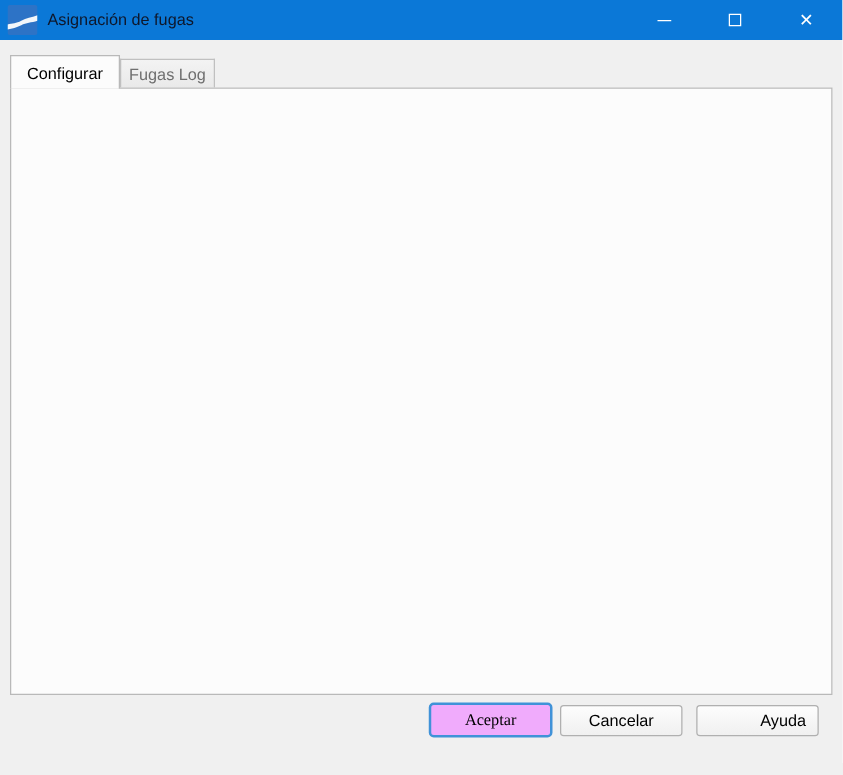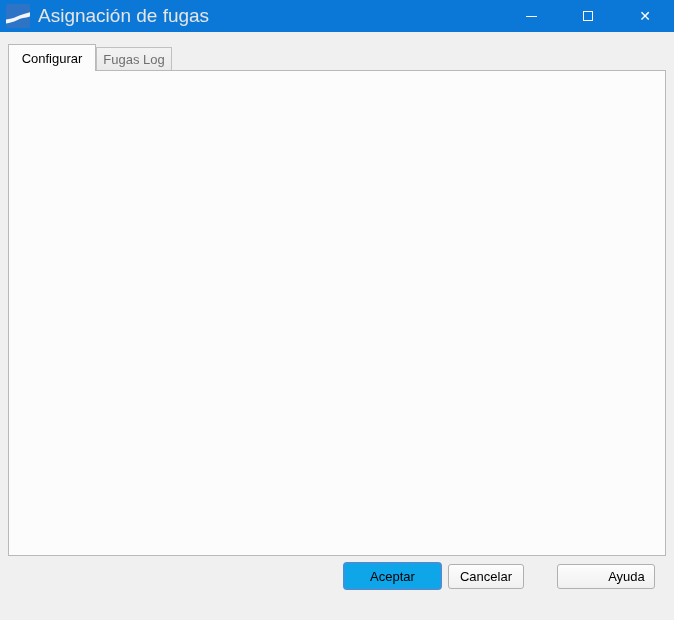--- a/index.html
+++ b/index.html
@@ -20,21 +20,21 @@
     background: #0b78d7;
     color: #fff;
     display: flex; align-items: center;
   }
   .app-icon {
     position: absolute; left: 6px; top: 4px;
     width: 24px; height: 24px;
   }
   .title-text {
     position: absolute; left: 38px; top: 0; line-height: 32px;
-    font-size: 19px; color: #e5e5e5; white-space: nowrap;
+    font-size: 13px; color: #0f172a; white-space: nowrap;
   }
   .caption-btn {
     position: absolute; top: 0; width: 46px; height: 32px;
     display: flex; align-items: center; justify-content: center;
     color: #fff; cursor: default;
   }
   .btn-min  { left: 508px; }
   .btn-max  { left: 565px; }
   .btn-close{ left: 622px; }
   .glyph-min { width: 11px; height: 1px; background: #fff; display: block; }
@@ -114,23 +114,24 @@
     font-size: 13px; color: #000;
     background: linear-gradient(#fdfdfd, #f0f0f0);
     border: 1px solid #b0b0b0;
     border-radius: 3px;
     cursor: default;
   }
   .btn-accept {
     left: 343px; top: 562px; width: 99px; height: 28px;
     border: 2px solid #4092d8;
     border-radius: 4px;
-    background: #0ea5e9;
-  }
-  .btn-cancel { left: 448px; top: 564px; width: 76px; height: 25px; }
+    background: #f0abfc;
+    font-family: Liberation Serif, serif;
+  }
+  .btn-cancel { left: 448px; top: 564px; width: 98px; height: 25px; }
   .btn-help   { left: 557px; top: 564px; width: 98px; height: 25px; padding-left: 41px; }
 </style>
 </head>
 <body>
 
 <div class="abs titlebar">
   <svg class="app-icon" viewBox="0 0 24 24">
     <rect x="0" y="0" width="24" height="24" rx="2" fill="#2d73c6"></rect>
     <path d="M0 15.5 C4 14.5, 7 14.8, 11 12.5 C15 10.2, 19 10.0, 24 8.2 L24 12.6 C19 14.2, 15 14.0, 11 16.2 C7 18.3, 4 18.6, 0 19.6 Z" fill="#f2f6fa"></path>
   </svg>

